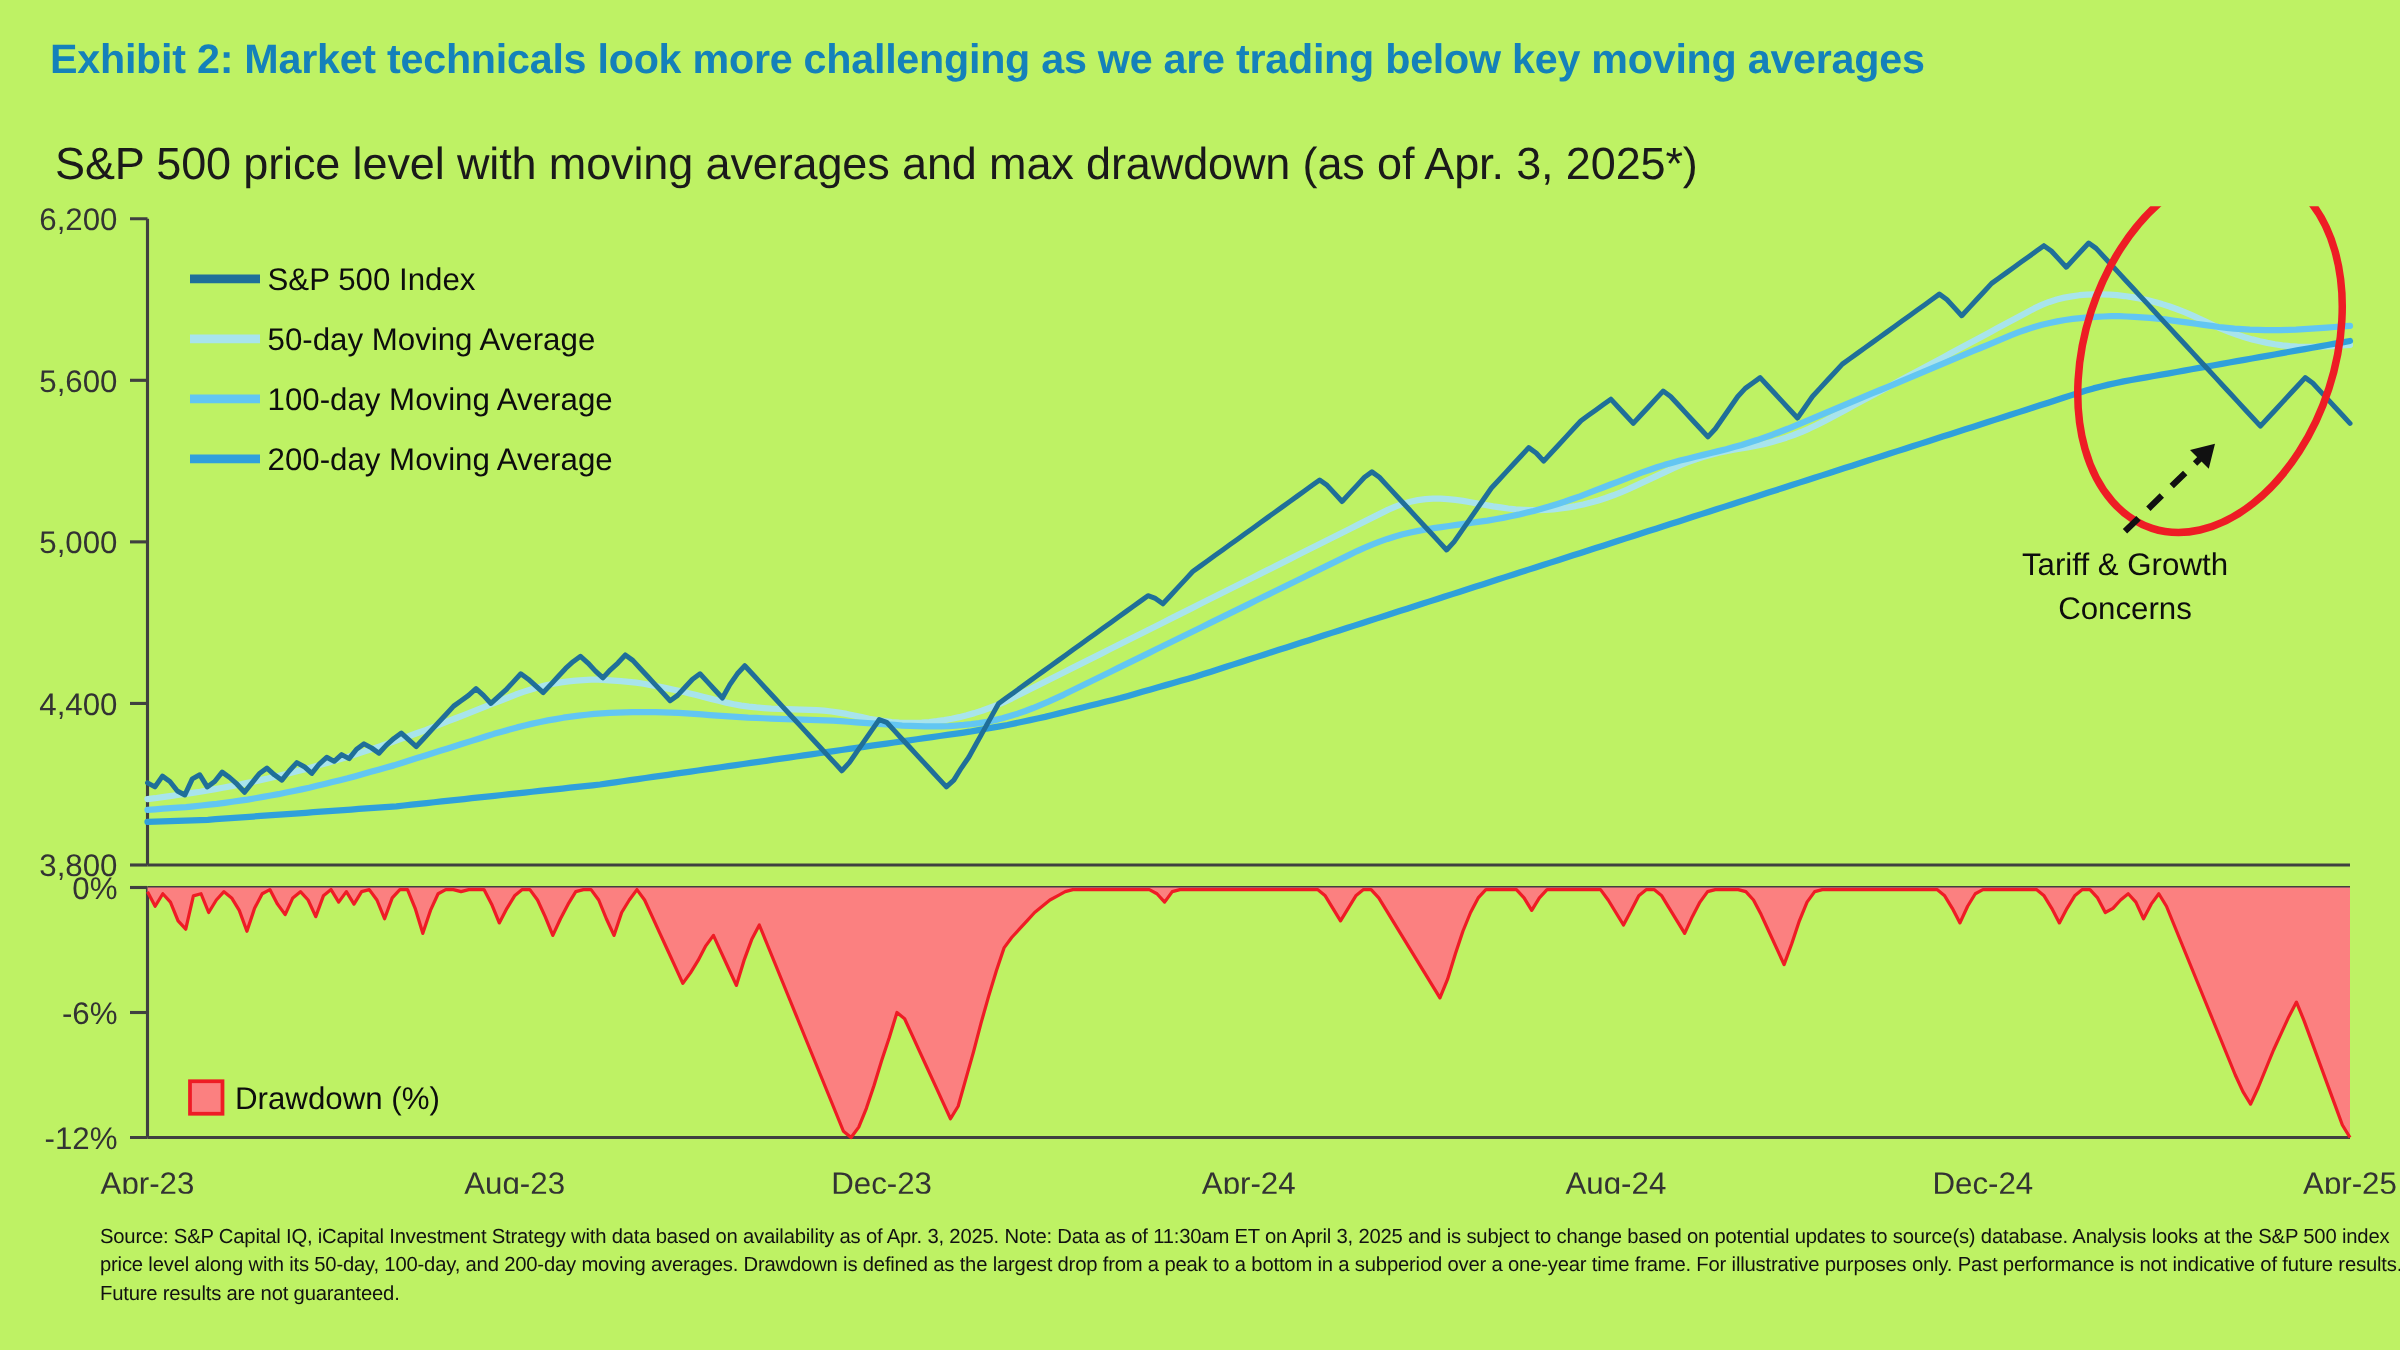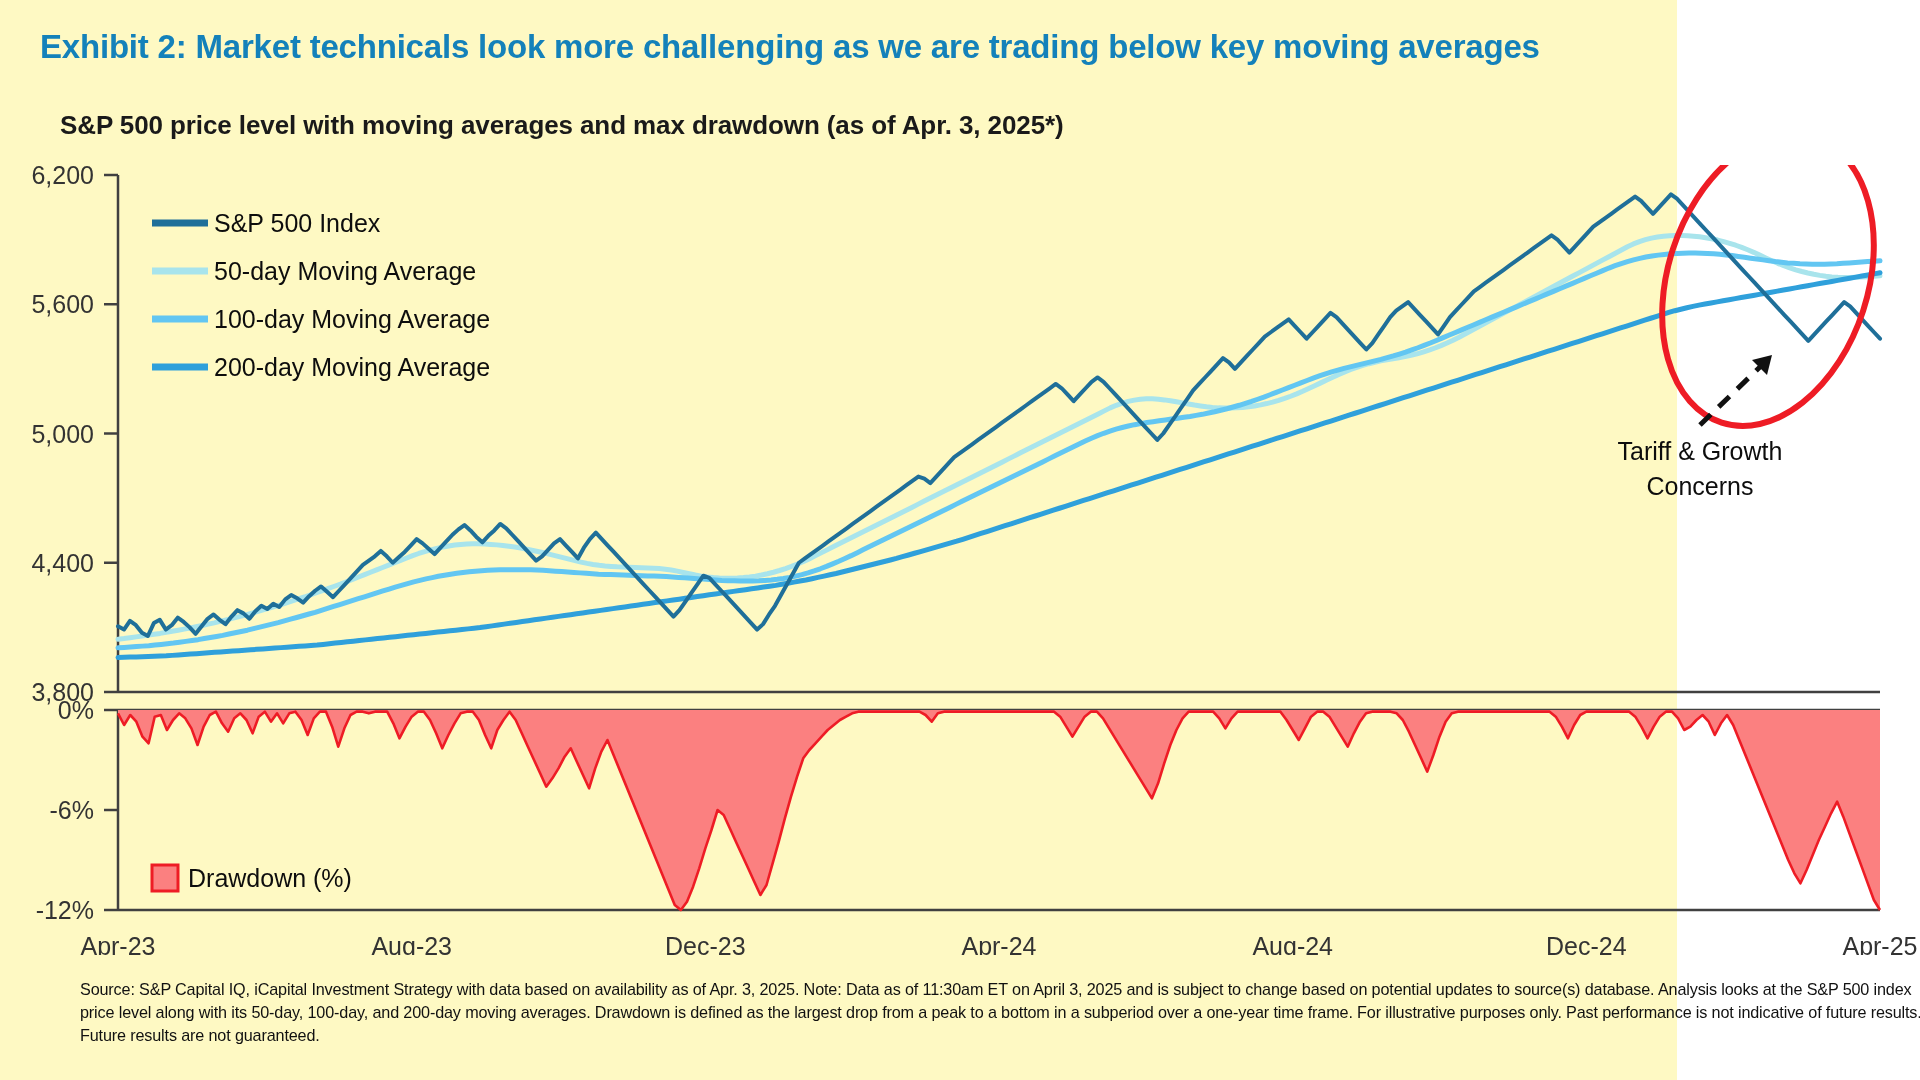--- a/index.html
+++ b/index.html
@@ -4,41 +4,40 @@
 <style>
   html, body {
     margin: 0; padding: 0;
     background: #ffffff;
     width: 1920px; height: 1080px;
     font-family: "Liberation Sans", sans-serif;
     overflow: hidden;
   }
   #page {
     position: relative;
-    width: 1677px; height: 1080px;
-    background: #fef9c3;
+    width: 1920px; height: 1080px;
+    background: #bef264;
   }
   #exhibit-title {
     position: absolute;
     left: 40px; top: 28px;
     font-size: 33px;
     font-weight: bold;
     color: #1481BA;
     letter-spacing: -0.2px;
     white-space: nowrap;
   }
   #chart-subtitle {
     position: absolute;
     left: 44px; top: 110px;
-    font-size: 26px;
-    font-weight: bold;
+    font-size: 36px;
+    font-weight: normal;
     color: #1a1a1a;
     letter-spacing: -0.1px;
     white-space: nowrap;
-    margin-left: 16px;
   }
   #plot-area {
     position: absolute;
     left: 0; top: 165px;
     width: 1920px; height: 790px;
   }
   #footnote {
     position: absolute;
     left: 38px; top: 978px;
     width: 1860px;

